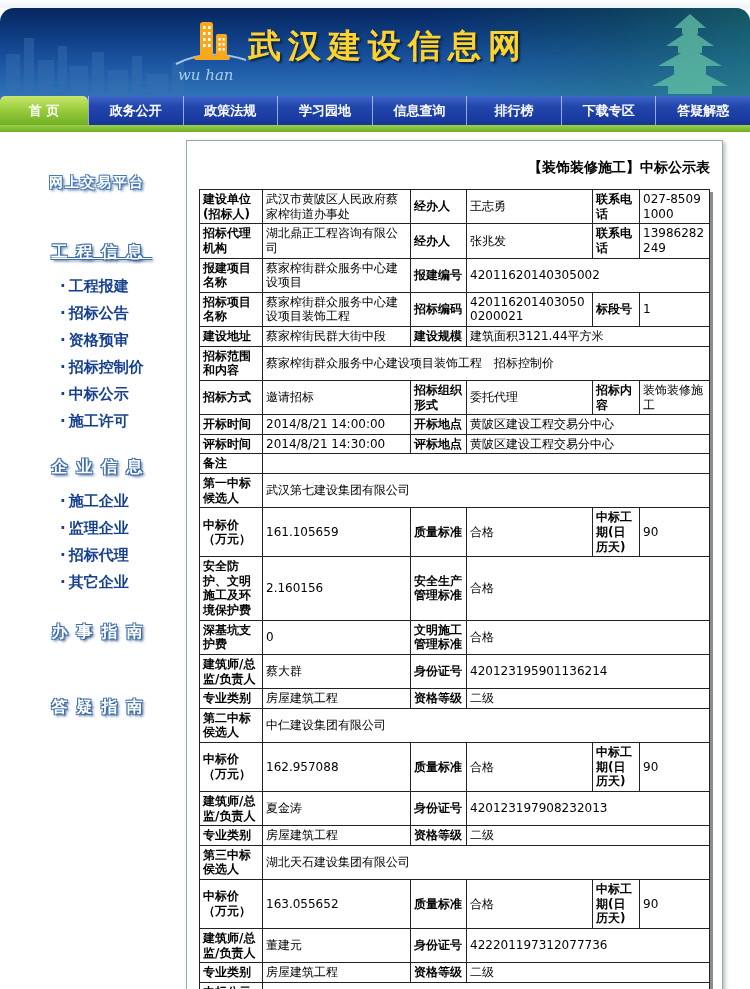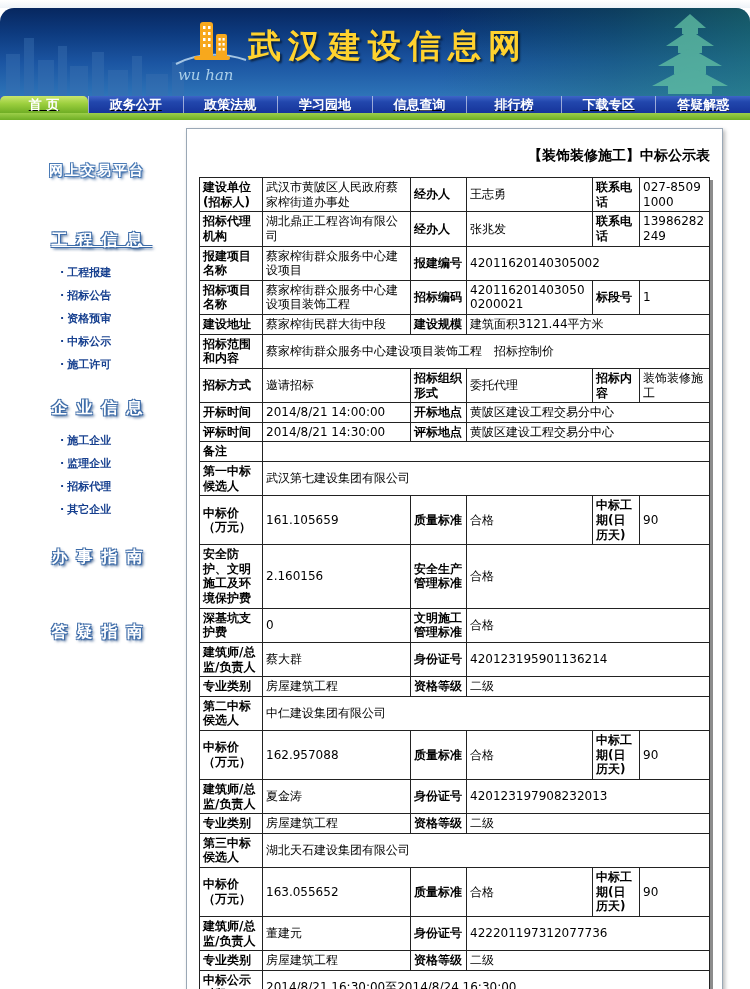--- a/index.html
+++ b/index.html
@@ -15,21 +15,21 @@
   .city-svg{position:absolute;left:0;bottom:0;opacity:.45;}
   .pagoda-svg{position:absolute;right:14px;top:4px;opacity:.75;}
   .logo-wrap{position:absolute;left:172px;top:10px;width:78px;height:72px;}
   .titles{position:absolute;left:248px;top:16px;}
   .site-title{font-size:33px;font-weight:bold;color:#ffd22e;letter-spacing:7px;
     text-shadow:2px 2px 2px rgba(0,0,0,0.55);white-space:nowrap;}
   .site-subtitle{margin-top:25px;font-size:13px;font-weight:bold;color:#ffd22e;
     letter-spacing:2.5px;text-shadow:1px 1px 1px rgba(0,0,0,0.5);white-space:nowrap;}
 
   
-  .nav{display:flex;height:17px;background:linear-gradient(180deg,#3e65c8 0%,#2247ad 35%,#16349a 100%);text-decoration:underline;}
+  .nav{display:flex;height:29px;background:linear-gradient(180deg,#3e65c8 0%,#2247ad 35%,#16349a 100%);}
   .nav .tab{flex:1;display:flex;align-items:center;justify-content:center;color:#fff;
     font-size:13px;font-weight:bold;text-decoration:none;cursor:pointer;
     border-left:1px solid rgba(255,255,255,0.55);white-space:nowrap;}
   .nav .tab:first-child{border-left:none;}
   .nav .tab.active{flex:0 0 88px;background:linear-gradient(180deg,#c8e66e 0%,#9ccf3e 45%,#6fae24 100%);
     border-radius:5px 5px 0 0;border-left:none;}
   .green-strip{height:7px;background:linear-gradient(180deg,#9ccf4a,#6fae24);}
 
   
   .main{display:flex;align-items:stretch;background:#fff;}
@@ -40,21 +40,21 @@
     letter-spacing:2px;
     text-shadow:1px 1px 0 #4a7ab5,-1px -1px 0 #4a7ab5,1px -1px 0 #4a7ab5,-1px 1px 0 #4a7ab5,2px 2px 3px #1a4a8a;}
   .side-section{margin:0;text-align:center;font-size:16px;font-weight:bold;color:#fff;
     letter-spacing:9px;padding-left:9px;
     text-shadow:1px 1px 0 #3c6ba8,-1px -1px 0 #3c6ba8,1px -1px 0 #3c6ba8,-1px 1px 0 #3c6ba8,2px 2px 3px #143e78;}
   .sec1{padding-top:50px;text-decoration:underline;}
   .sec2{padding-top:22px;}
   .sec3{padding-top:26px;}
   .sec4{padding-top:54px;}
   .side-links{list-style:none;margin:10px 0 0 0;padding:0 0 0 52px;}
-  .side-links li{padding:4px 0;font-size:11px;font-weight:bold;color:#17408f;cursor:pointer;
+  .side-links li{padding:4px 0;font-size:15px;font-weight:bold;color:#17408f;cursor:pointer;
     text-shadow:1px 1px 1px rgba(255,255,255,0.55);white-space:nowrap;}
   .side-links li .dot{margin-right:3px;}
 
   .content-wrap{flex:1;box-sizing:border-box;padding:8px 28px 14px 0;}
   .panel{background:#fff;border:1px solid #9aa8b6;box-shadow:2px 2px 4px rgba(0,0,0,0.28);
     box-sizing:border-box;min-height:712px;padding:8px 12px 18px;}
   .doc-title{text-align:right;font-size:14px;font-weight:bold;margin:10px 0 12px;}
 
   table.bid{width:510px;margin:0 auto;border-collapse:collapse;table-layout:fixed;
     font-size:12px;line-height:1.22;box-shadow:3px 3px 0 #8c8c8c;background:#fff;}
@@ -143,20 +143,21 @@
 
     <div class="sidebar">
       <div class="sidebar-inner">
         <div class="side-platform">网上交易平台</div>
 
         <div class="side-section sec1">工程信息</div>
         <ul class="side-links">
           <li><span class="dot">·</span><span>工程报建</span></li>
           <li><span class="dot">·</span><span>招标公告</span></li>
           <li><span class="dot">·</span><span>资格预审</span></li>
+          <li><span class="dot">·</span><span>招标控制价</span></li>
           <li><span class="dot">·</span><span>中标公示</span></li>
           <li><span class="dot">·</span><span>施工许可</span></li>
         </ul>
 
         <div class="side-section sec2">企业信息</div>
         <ul class="side-links">
           <li><span class="dot">·</span><span>施工企业</span></li>
           <li><span class="dot">·</span><span>监理企业</span></li>
           <li><span class="dot">·</span><span>招标代理</span></li>
           <li><span class="dot">·</span><span>其它企业</span></li>

